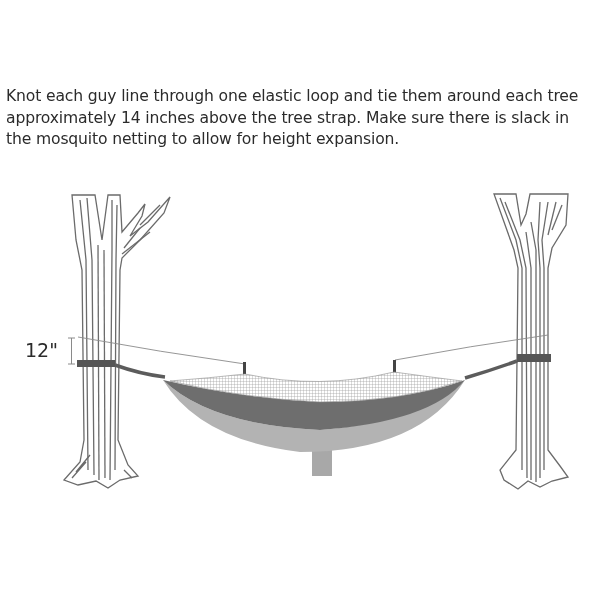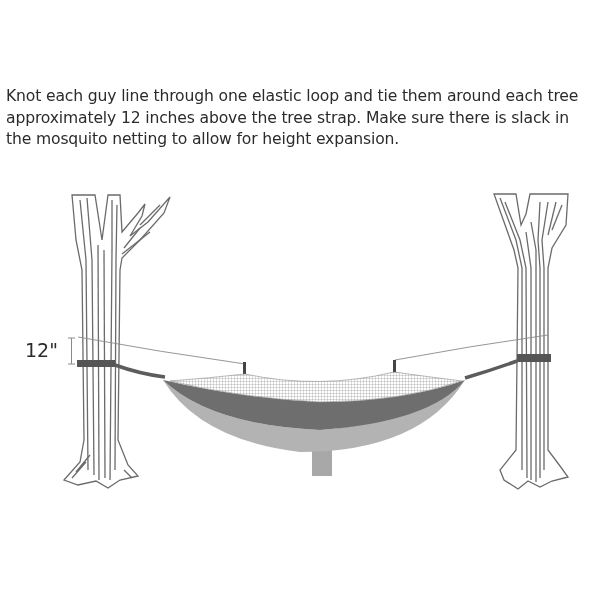--- a/index.html
+++ b/index.html
@@ -11,21 +11,21 @@
     }
     .diagram { position: absolute; left: 0; top: 0; width: 600px; height: 600px; }
     .label-12 {
       position: absolute; left: 25px; top: 339px; font-size: 19px; color: #2b2b2b;
       font-family: "DejaVu Sans", sans-serif;
     }
   </style>
 </head>
 <body>
 
-<p class="instructions">Knot each guy line through one elastic loop and tie them around each tree approximately 12 inches above the tree strap. Make sure there is slack in the mosquito netting to allow for height expansion.</p>
+<p class="instructions">Knot each guy line through one elastic loop and tie them around each tree approximately 14 inches above the tree strap. Make sure there is slack in the mosquito netting to allow for height expansion.</p>
 
 <svg class="diagram" viewBox="0 0 600 600" xmlns="http://www.w3.org/2000/svg">
   <defs>
     <pattern id="mesh" width="3" height="3" patternUnits="userSpaceOnUse">
       <rect width="3" height="3" fill="#ffffff"></rect>
       <path d="M0 0 L3 0 M0 0 L0 3" stroke="#9a9a9a" stroke-width="0.7"></path>
     </pattern>
   </defs>
 
   <g fill="none" stroke="#6b6b6b" stroke-width="1.3">

